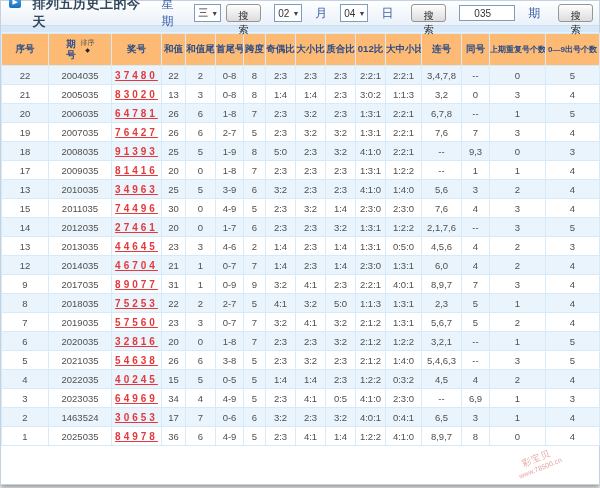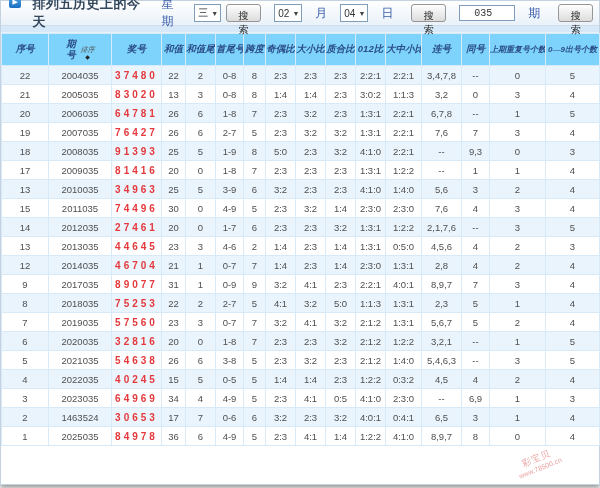--- a/index.html
+++ b/index.html
@@ -37,42 +37,42 @@
   .sel-caret{font-size:7px;color:#444;line-height:1;}
   .btn{
     margin-left:5px;height:18px;padding:4px 8px;font-size:10px;color:#222;
     border:1px solid #969696;border-radius:3px;
     background:linear-gradient(#fefefe,#dcdcdc);
     font-family:inherit;cursor:pointer;
   }
   .gap{width:16px;}
   .issue-input{
     width:26px;height:14px;border:1px solid #7f9db9;font-size:10px;color:#333;
-    padding:0 14px;font-family:Liberation Mono, monospace;
+    padding:0 14px;font-family:Liberation Sans, sans-serif;
   }
   
   .strip{height:6px;background:#d7e9f8;border-bottom:1px solid #e6f2fb;}
   
   table.data-table{
     border-collapse:collapse;table-layout:fixed;width:598px;
   }
   .data-table th,.data-table td{
     border:1px solid #d8eaf8;text-align:center;vertical-align:middle;
     overflow:hidden;white-space:nowrap;padding:0;
   }
   .data-table thead th{
-    height:31px;font-size:9.5px;font-weight:bold;color:#2b4d87;background:#7dd3fc;font-style:italic;
+    height:31px;font-size:9.5px;font-weight:bold;color:#2b4d87;background:#fdba74;
   }
   .data-table thead th.small-th{font-size:8px;}
   .data-table tbody td{height:18px;font-size:9.5px;color:#4f4f4f;}
   .data-table tbody tr:nth-child(odd) td{background:#eaf4fc;}
   .data-table tbody tr:nth-child(even) td{background:#ffffff;}
-  .num-cell{color:#e4393c !important;font-weight:bold;letter-spacing:3px;font-size:10px !important;}
+  .num-cell{color:#e4393c !important;font-weight:bold;letter-spacing:3px;font-size:10px !important;text-decoration:underline;}
   
-  .th-period{display:flex;align-items:flex-end;justify-content:center;gap:4px;}
+  .th-period{display:flex;align-items:flex-start;justify-content:center;gap:4px;}
   .period-text{width:11px;line-height:1.15;white-space:normal;font-size:9.5px;}
   .sort-block{display:flex;flex-direction:column;align-items:center;cursor:pointer;}
   .sort-label{font-size:7px;color:#555;font-weight:normal;line-height:1;}
   .sort-icon{font-size:6px;color:#222;line-height:1;margin-top:1px;}
   
   .watermark{
     position:absolute;right:38px;bottom:12px;transform:rotate(-22deg);
     text-align:center;color:rgba(226,130,130,.75);pointer-events:none;
   }
   .wm1{font-size:9px;letter-spacing:1px;}
@@ -350,21 +350,21 @@
           <td class="num-cell">46704</td>
           <td>21</td>
           <td>1</td>
           <td>0-7</td>
           <td>7</td>
           <td>1:4</td>
           <td>2:3</td>
           <td>1:4</td>
           <td>2:3:0</td>
           <td>1:3:1</td>
-          <td>2,8</td>
+          <td>6,0</td>
           <td>4</td>
           <td>2</td>
           <td>4</td>
         </tr>
         <tr>
           <td>9</td>
           <td>2017035</td>
           <td class="num-cell">89077</td>
           <td>31</td>
           <td>1</td>

